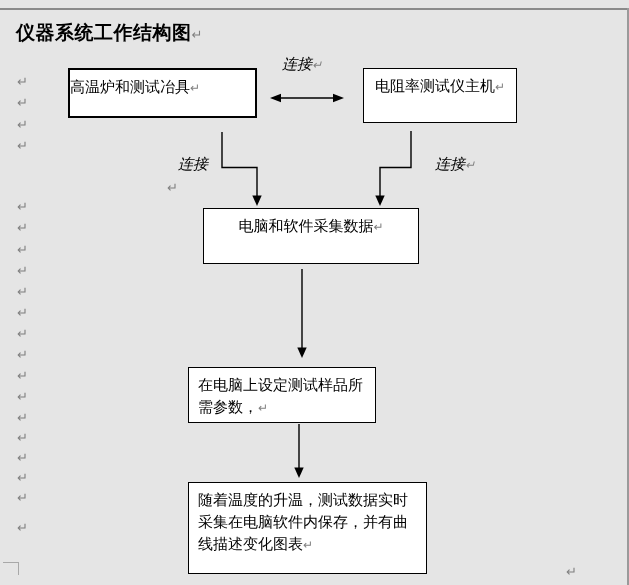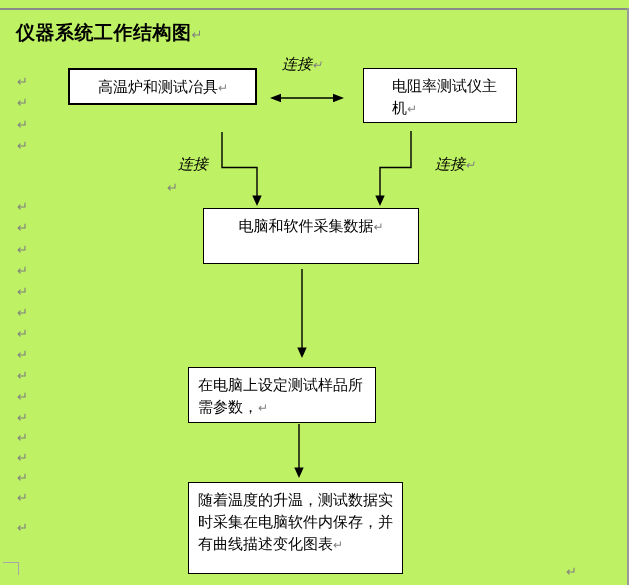--- a/index.html
+++ b/index.html
@@ -1,36 +1,36 @@
 <!DOCTYPE html>
 <html><head>
 <meta charset="utf-8">
 <style>
   html,body{margin:0;padding:0;background:#fff;}
   .screen{
-    position:relative;width:629px;height:585px;background:#bef264;
+    position:relative;width:629px;height:585px;background:#e5e5e5;
     font-family:"Liberation Sans",sans-serif;color:#000;overflow:hidden;
   }
   .page-edge-top{position:absolute;left:0;top:8px;width:629px;height:2px;background:#8a8a8a;}
   .page-edge-right{position:absolute;right:0;top:8px;width:2px;height:577px;background:#9a9a9a;}
   .doc-title{
     position:absolute;left:16px;top:20px;font-size:19px;font-weight:bold;
     letter-spacing:0.5px;white-space:nowrap;
   }
   .pmark{color:#808080;font-weight:normal;font-size:12px;vertical-align:baseline;}
   .doc-title .pmark{font-size:13px;}
   .fc-box{
     position:absolute;box-sizing:border-box;border:1px solid #000;background:#fff;
     font-size:15px;line-height:22px;padding:6px 9px;
   }
-  #box-furnace{left:68px;top:68px;width:189px;height:37px;border-width:2px;padding-left:28px;}
-  #box-tester{left:363px;top:68px;width:154px;height:55px;padding-left:28px;}
+  #box-furnace{left:68px;top:68px;width:189px;height:50px;border-width:2px;padding-left:0;}
+  #box-tester{left:363px;top:68px;width:154px;height:55px;padding-left:11px;}
   #box-computer{left:203px;top:208px;width:216px;height:56px;text-align:center;}
   #box-params{left:188px;top:367px;width:188px;height:56px;}
-  #box-collect{left:188px;top:482px;width:215px;height:92px;}
+  #box-collect{left:188px;top:482px;width:239px;height:92px;}
   .conn-label{position:absolute;font-size:15px;white-space:nowrap;font-style:italic;}
   #label-connect-top{left:282px;top:55px;}
   #label-connect-left{left:178px;top:155px;}
   #label-connect-right{left:435px;top:155px;}
   .floating-pmark{position:absolute;font-size:13px;line-height:13px;color:#808080;}
   #stray-pmark{left:167px;top:181px;}
   #bottom-right-pmark{left:566px;top:565px;}
   .margin-mark{position:absolute;left:17px;font-size:13px;line-height:13px;color:#808080;}
   .corner-mark{
     position:absolute;left:3px;top:562px;width:15px;height:12px;

